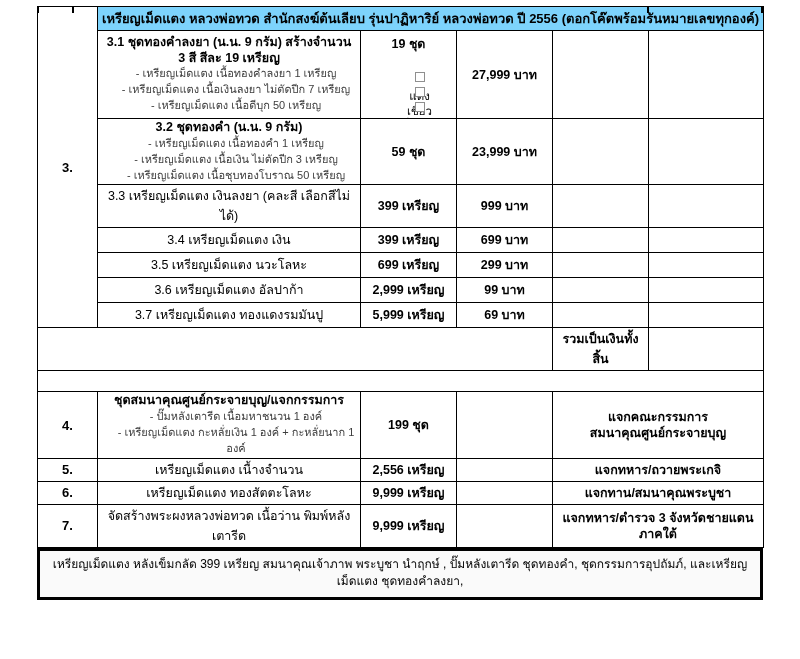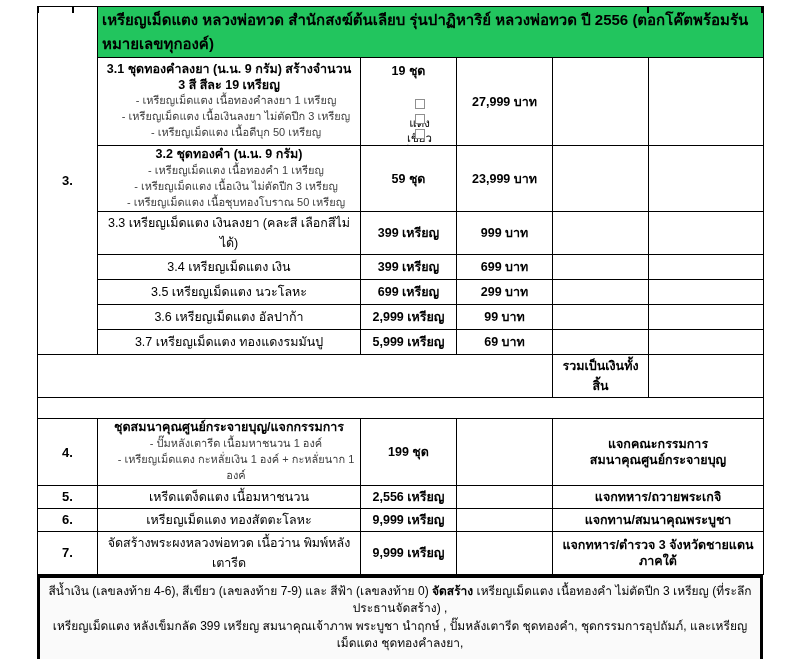--- a/index.html
+++ b/index.html
@@ -8,21 +8,21 @@
   #page { position: relative; width: 800px; height: 659px; background: #fff; }
 
   
   .stub { position: absolute; top: 0; width: 2px; height: 7px; background: #000; }
 
   table.order { border-collapse: collapse; table-layout: fixed; width: 726px; margin: 6px 0 0 37px; }
   table.order td { border: 1.5px solid #000; vertical-align: middle; padding: 1px 4px; overflow: hidden; }
 
   td.numcell { text-align: center; vertical-align: top; font-weight: bold; font-size: 13px; padding-top: 3px; }
   td.numcell-mid { text-align: center; font-weight: bold; font-size: 13px; }
-  td.sec-header { background: #22c55e; font-weight: bold; font-size: 15px; padding-left: 8px; height: 22px; }
+  td.sec-header { background: #7dd3fc; font-weight: bold; font-size: 13px; padding-left: 8px; height: 22px; }
 
   .item-title { font-weight: bold; font-size: 12.5px; line-height: 1.25; }
   .subitem { font-size: 11px; color: #3d3d3d; padding-left: 14px; line-height: 1.45; }
 
   td.desc { padding-left: 8px; font-size: 12.5px; text-align: center; }
   td.qty, td.price { text-align: center; font-weight: bold; font-size: 12.5px; }
   td.fill { background: #fff; }
 
   tr.r31 td { height: 68px; }
   tr.r32 td { height: 64px; }
@@ -67,21 +67,21 @@
     <tbody>
         <tr>
       <td class="numcell" rowspan="8"><span>3.</span></td>
       <td class="sec-header" colspan="5"><span>เหรียญเม็ดแตง หลวงพ่อทวด สำนักสงฆ์ต้นเลียบ รุ่นปาฏิหาริย์ หลวงพ่อทวด ปี 2556 (ตอกโค๊ตพร้อมรันหมายเลขทุกองค์)</span></td>
     </tr>
 
     <tr class="r31">
       <td class="desc">
         <div class="item-title">3.1 ชุดทองคำลงยา (น.น. 9 กรัม) สร้างจำนวน 3 สี สีละ 19 เหรียญ</div>
         <div class="subitem">- เหรียญเม็ดแตง เนื้อทองคำลงยา 1 เหรียญ</div>
-        <div class="subitem">- เหรียญเม็ดแตง เนื้อเงินลงยา ไม่ตัดปีก 3 เหรียญ</div>
+        <div class="subitem">- เหรียญเม็ดแตง เนื้อเงินลงยา ไม่ตัดปีก 7 เหรียญ</div>
         <div class="subitem">- เหรียญเม็ดแตง เนื้อดีบุก 50 เหรียญ</div>
       </td>
       <td class="qty" style="vertical-align:top; padding-top:3px;">
         <div class="qtytop">19 ชุด</div>
         <div class="cb-row">
               <span class="cb"></span>
               <span class="cb-label">แดง</span>
             </div>
         <div class="cb-row">
               <span class="cb"></span>
@@ -166,21 +166,21 @@
       <td class="qty"><span>199 ชุด</span></td>
       <td class="fill"></td>
       <td class="dist" colspan="2">
         <div>แจกคณะกรรมการ</div>
         <div>สมนาคุณศูนย์กระจายบุญ</div>
       </td>
     </tr>
 
     <tr class="sec4">
       <td class="numcell-mid"><span>5.</span></td>
-      <td class="desc"><span>เหรีดแตง็ดแตง เนื้อมหาชนวน</span></td>
+      <td class="desc"><span>เหรียญเม็ดแตง เนื้างจำนวน</span></td>
       <td class="qty"><span>2,556 เหรียญ</span></td>
       <td class="fill"></td>
       <td class="dist" colspan="2"><span>แจกทหาร/ถวายพระเกจิ</span></td>
     </tr>
     <tr class="sec4">
       <td class="numcell-mid"><span>6.</span></td>
       <td class="desc"><span>เหรียญเม็ดแตง ทองสัตตะโลหะ</span></td>
       <td class="qty"><span>9,999 เหรียญ</span></td>
       <td class="fill"></td>
       <td class="dist" colspan="2"><span>แจกทาน/สมนาคุณพระบูชา</span></td>
@@ -189,18 +189,17 @@
       <td class="numcell-mid"><span>7.</span></td>
       <td class="desc"><span>จัดสร้างพระผงหลวงพ่อทวด เนื้อว่าน พิมพ์หลังเตารีด</span></td>
       <td class="qty"><span>9,999 เหรียญ</span></td>
       <td class="fill"></td>
       <td class="dist" colspan="2"><span>แจกทหาร/ตำรวจ 3 จังหวัดชายแดนภาคใต้</span></td>
     </tr>
   </tbody>
     </table>
 
   <div class="notebox">
-    <div><span>สีน้ำเงิน (เลขลงท้าย 4-6), สีเขียว (เลขลงท้าย 7-9) และ สีฟ้า (เลขลงท้าย 0) </span><span class="b">จัดสร้าง</span><span> เหรียญเม็ดแตง เนื้อทองคำ ไม่ตัดปีก 3 เหรียญ (ที่ระลึกประธานจัดสร้าง) ,</span></div>
     <div><span>เหรียญเม็ดแตง หลังเข็มกลัด 399 เหรียญ สมนาคุณเจ้าภาพ พระบูชา นำฤกษ์ , ปั๊มหลังเตารีด ชุดทองคำ, ชุดกรรมการอุปถัมภ์, และเหรียญเม็ดแตง ชุดทองคำลงยา,</span></div>
 
   </div>
 
 </div>
 
 </body></html>

